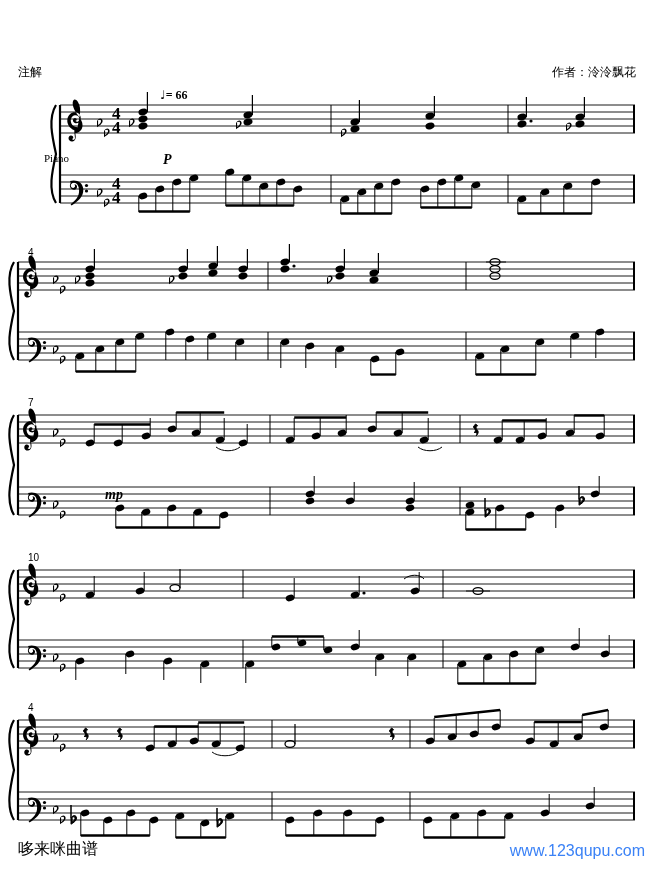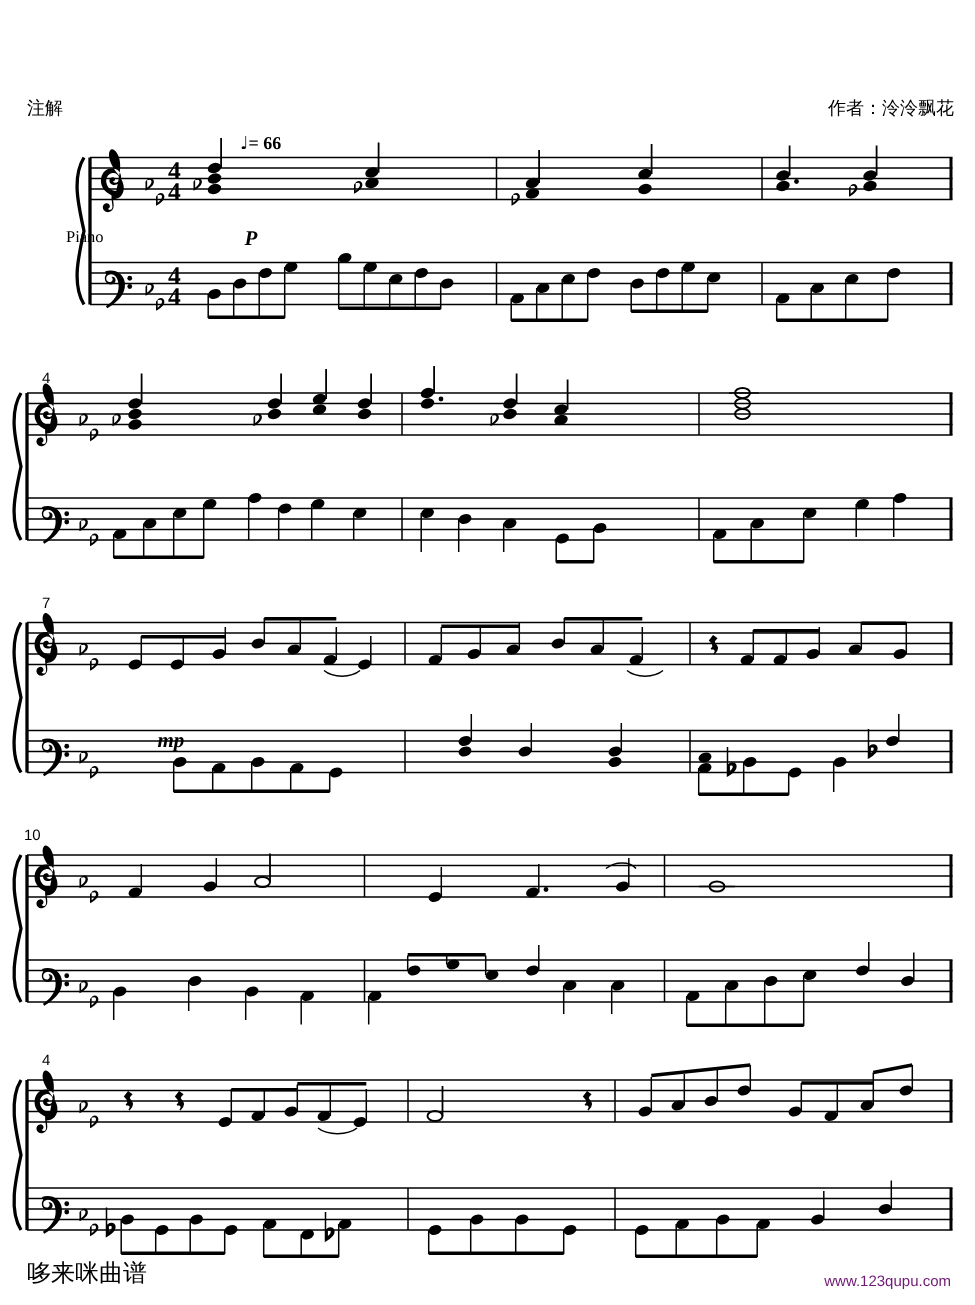--- a/index.html
+++ b/index.html
@@ -48,25 +48,25 @@
   }
   .footer-left {
     position: absolute;
     left: 18px;
     bottom: 10px;
     font-size: 16px;
     font-family: "DejaVu Sans", sans-serif;
   }
   .footer-right {
     position: absolute;
-    right: 16px;
+    right: 5px;
     bottom: 10px;
-    font-size: 10px;
+    font-size: 16px;
     font-family: "Liberation Sans", sans-serif;
-    color: #701a75;
+    color: #3b82f6;
   }
   .tempo {
     position: absolute;
     left: 160px;
     top: 88px;
     font-size: 12px;
     font-family: "Liberation Serif", serif;
     font-weight: bold;
   }
   .tempo .note-sym { font-family: "DejaVu Sans", sans-serif; }
@@ -101,21 +101,21 @@
   <div class="author">作者：泠泠飘花</div>
 
   <div class="tempo">
     <span class="note-sym">♩</span><span>= 66</span>
   </div>
 
   <div class="piano-label">Piano</div>
 
   <div class="sysnum" style="left:28px; top:247px;">4</div>
   <div class="sysnum" style="left:28px; top:397px;">7</div>
-  <div class="sysnum" style="left:16px; top:552px;">10</div>
+  <div class="sysnum" style="left:28px; top:552px;">10</div>
   <div class="sysnum" style="left:28px; top:702px;">4</div>
 
   <div class="dyn" style="left:163px; top:152px;">P</div>
   <div class="dyn" style="left:80px; top:487px;margin-left:25px;">mp</div>
 
   <svg class="staffsvg" width="650" height="870">
     <defs>
       <g id="trebleClef">
         <path d="M8.8,40.5 C3.5,38.2 0.6,33.8 1.2,28.8 C1.9,23.2 6.4,20.3 10.6,21.1 C14.0,21.8 16.3,25.0 15.7,28.4 C15.2,31.4 12.6,33.4 10.1,33.0 C8.3,32.7 7.0,31.2 7.3,29.5 C7.5,28.1 8.7,27.2 10.0,27.4 C10.9,27.6 11.5,28.3 11.4,29.1 C11.3,29.9 10.6,30.4 9.9,30.3 C10.4,31.3 11.6,31.7 12.6,31.3 C14.0,30.7 14.7,29.0 14.2,27.3 C13.6,25.2 11.5,23.9 9.3,24.4 C6.3,25.0 4.5,28.0 5.1,31.4 C5.7,35.0 8.7,37.4 12.3,37.3 C13.2,33.0 14.0,28.7 14.7,24.3 C15.7,18.3 14.9,13.0 12.6,9.6 C11.4,7.9 10.0,7.0 9.0,7.2 C7.5,7.5 6.7,9.8 7.1,12.9 C7.5,15.9 9.0,19.0 11.3,22.3 C12.1,23.4 12.9,24.5 13.7,25.5 C15.4,27.8 16.6,29.9 17.2,31.9 C18.7,36.8 16.8,41.4 12.8,42.9 C11.8,43.3 10.8,43.5 9.9,43.5 C10.1,44.8 10.2,45.9 10.3,46.8 C10.7,50.1 9.2,52.4 6.7,52.7 C4.5,53.0 2.7,51.6 2.5,49.6 C2.3,47.9 3.4,46.5 5.0,46.3 C6.3,46.1 7.4,47.0 7.6,48.2 C7.7,49.2 7.1,50.0 6.2,50.2 C6.7,50.9 7.5,51.2 8.2,51.0 C9.2,50.7 9.7,49.5 9.4,47.8 C9.3,47.0 9.2,45.9 9.0,44.6 C8.9,43.9 8.9,43.2 8.8,42.6 Z" fill="#000"></path>
       </g>

